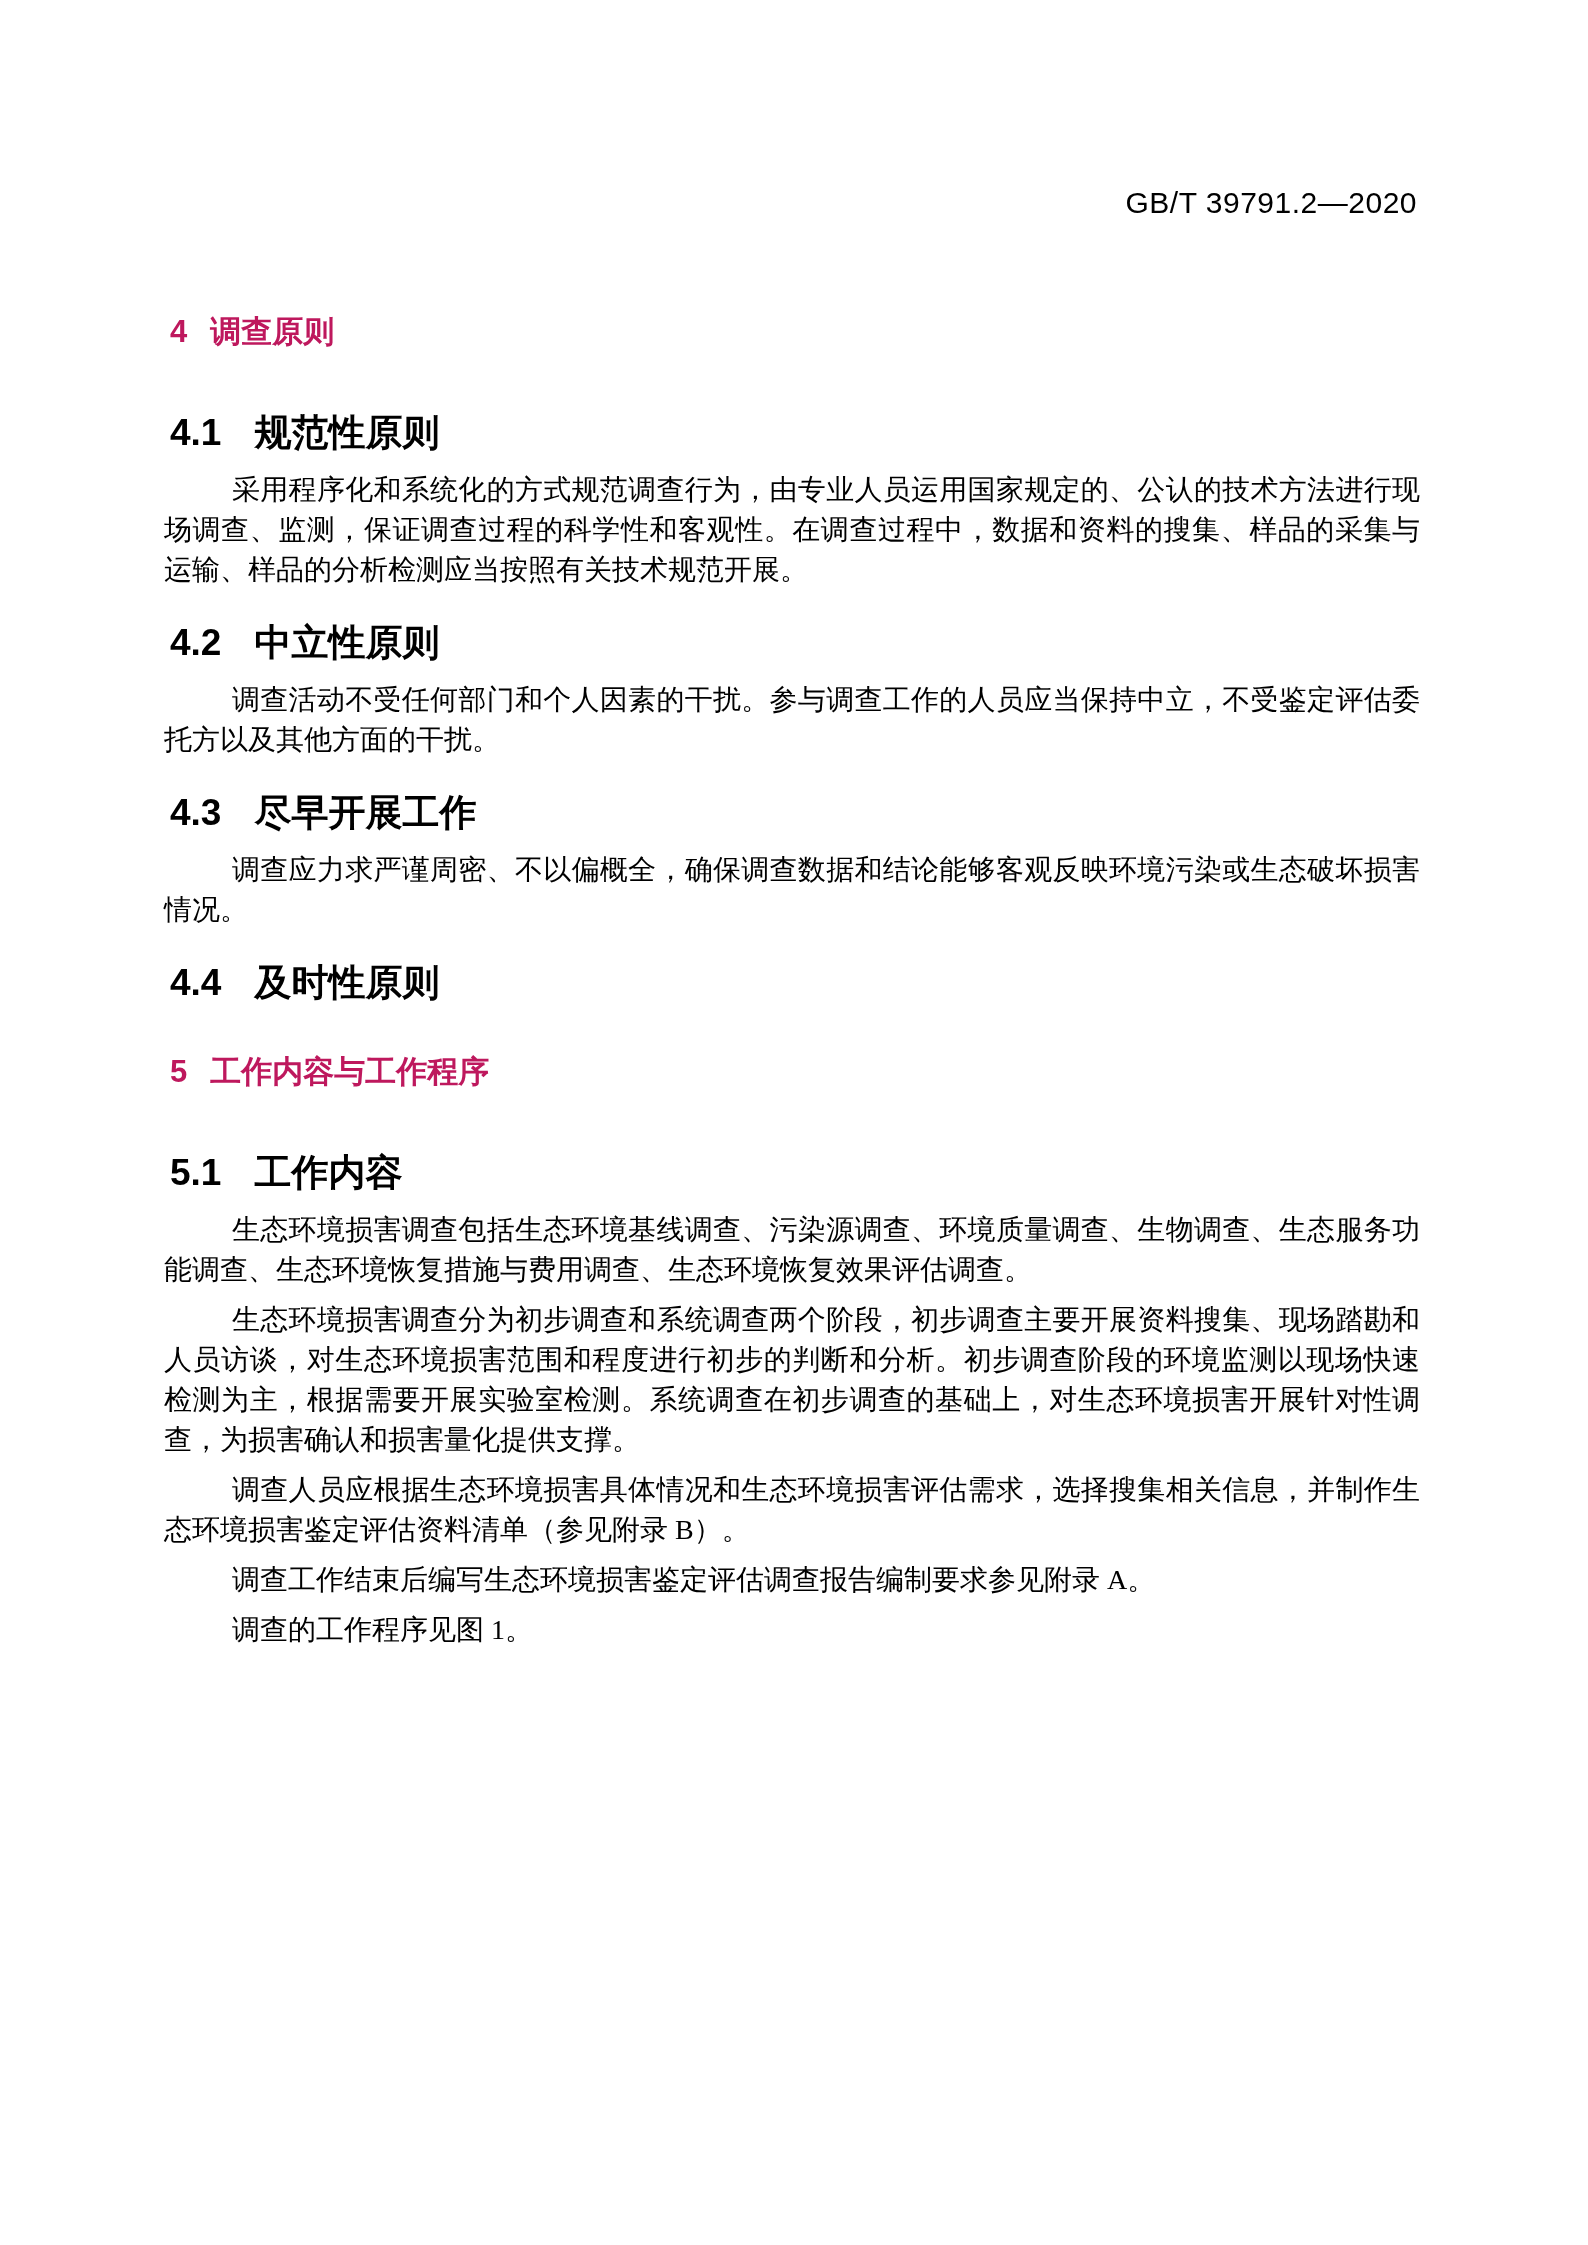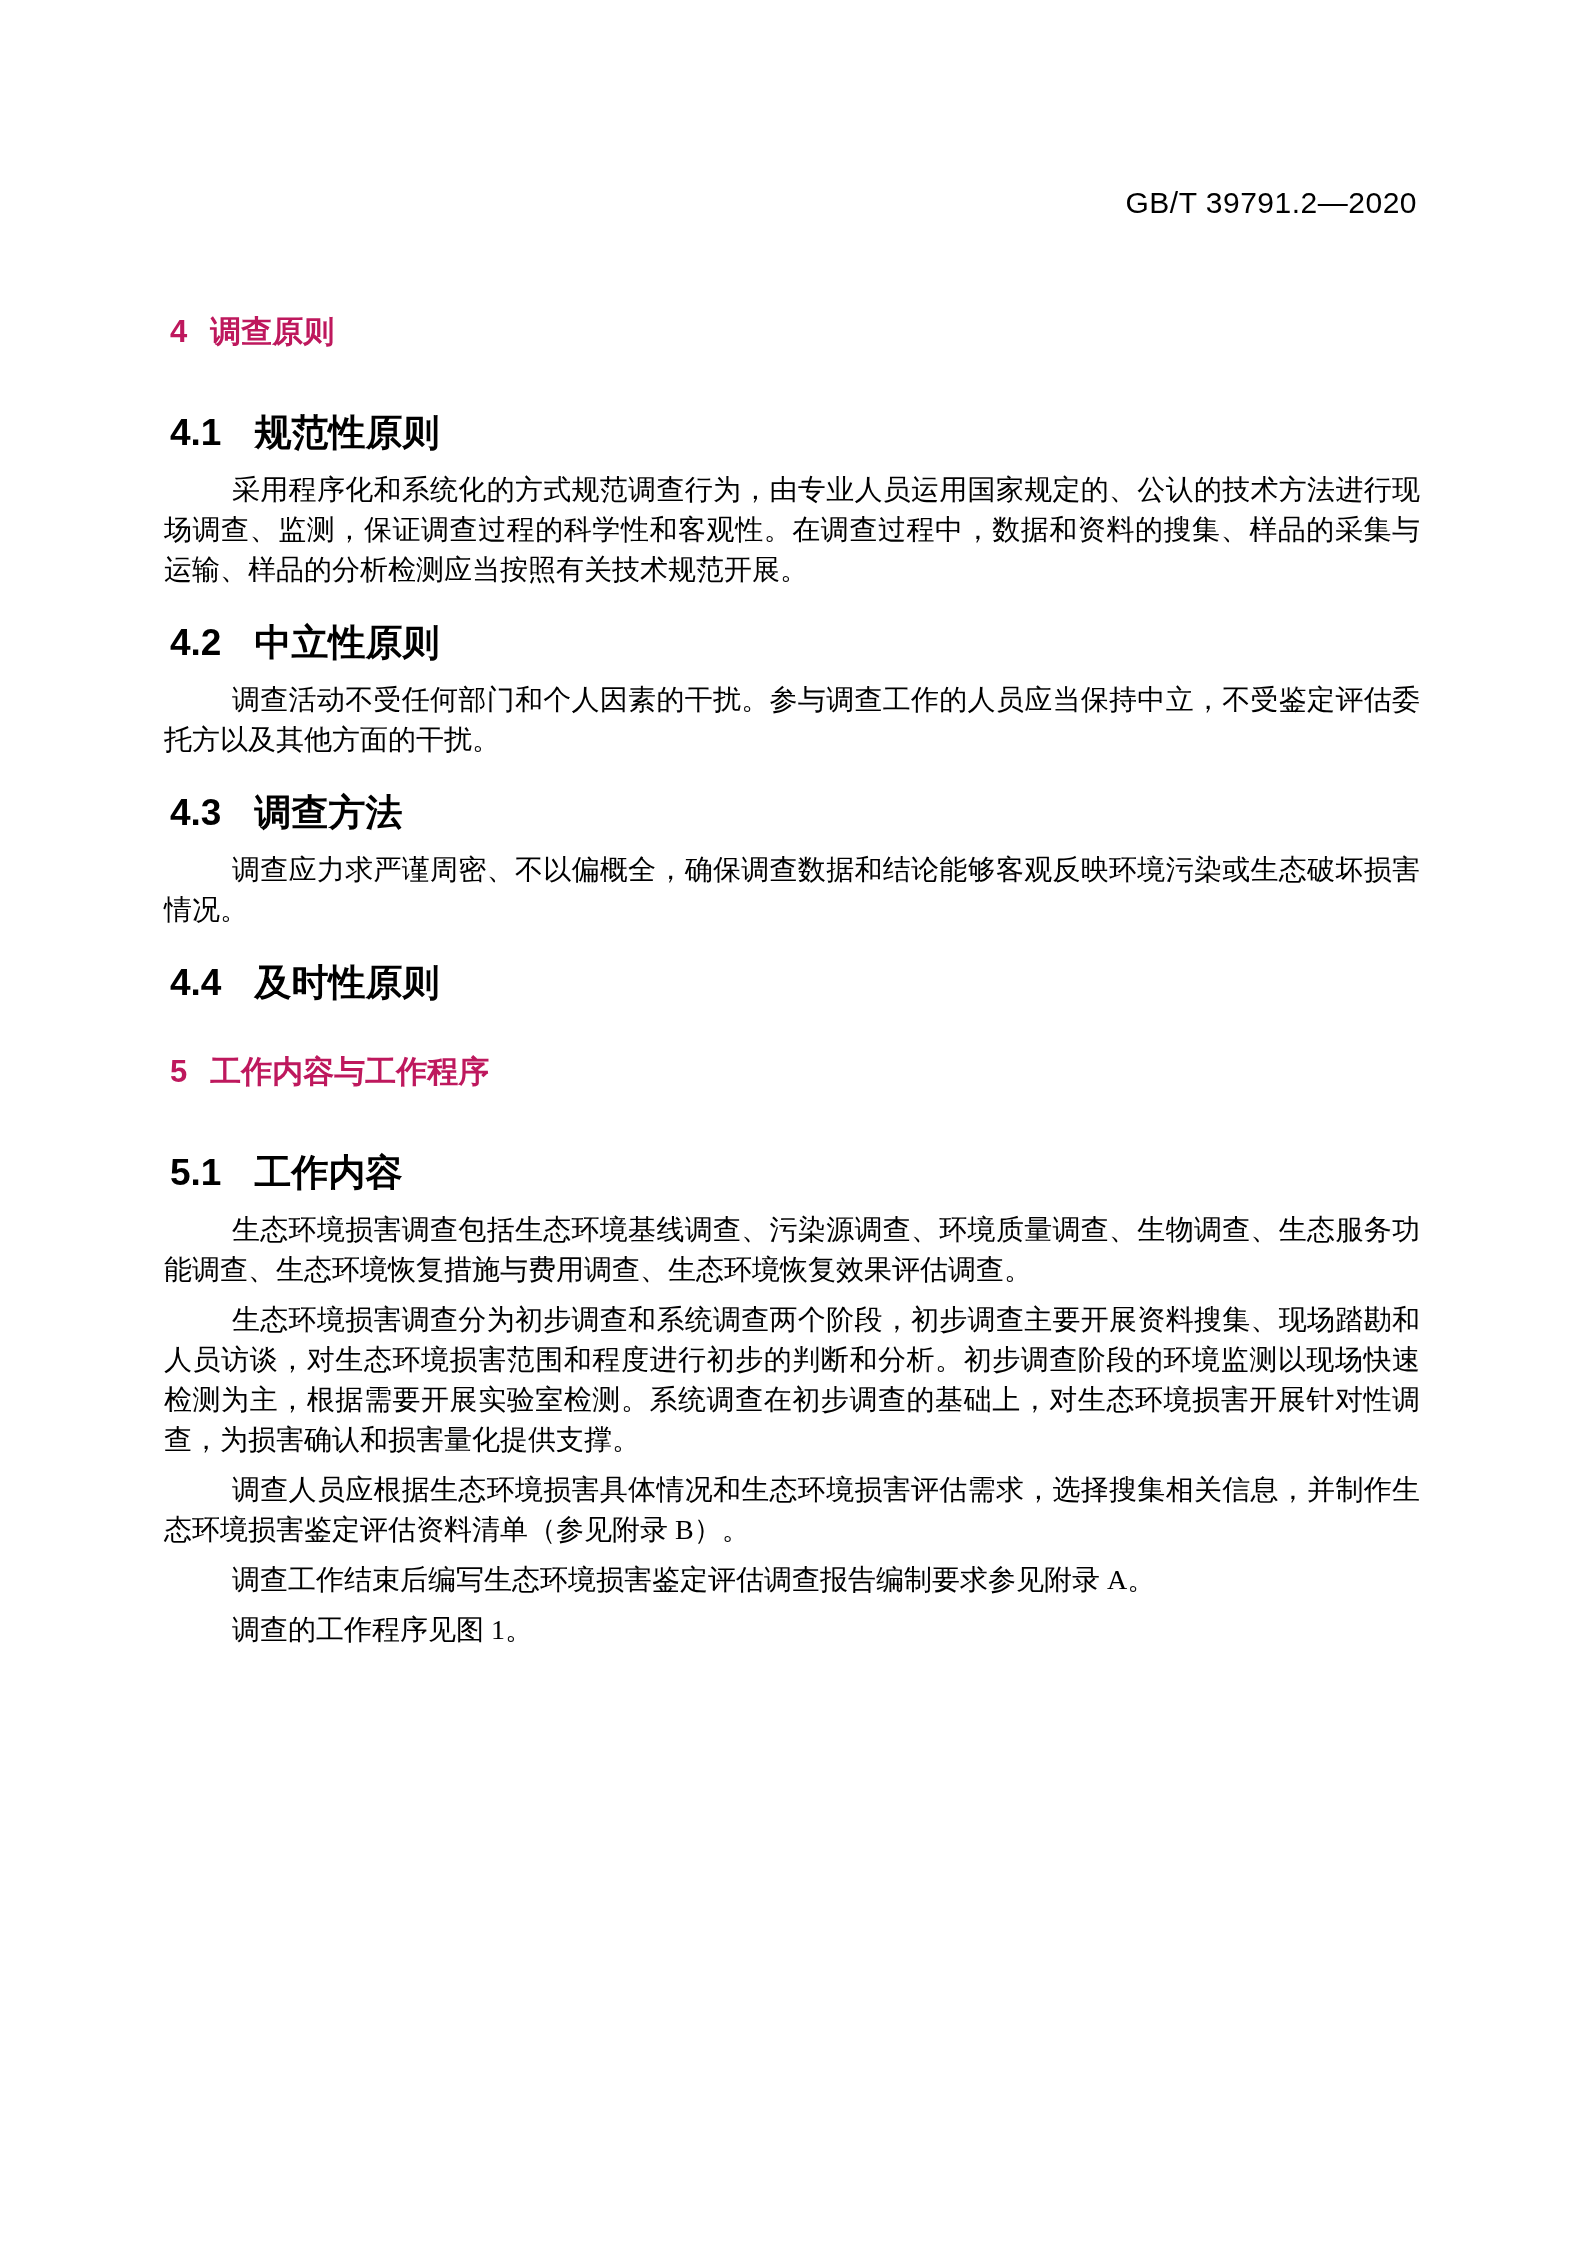--- a/index.html
+++ b/index.html
@@ -94,21 +94,21 @@
       <span class="sec-num">4.1</span><span>规范性原则</span>
     </div>
     <p class="body-para">采用程序化和系统化的方式规范调查行为，由专业人员运用国家规定的、公认的技术方法进行现场调查、监测，保证调查过程的科学性和客观性。在调查过程中，数据和资料的搜集、样品的采集与运输、样品的分析检测应当按照有关技术规范开展。</p>
 
     <div class="subsection-heading">
       <span class="sec-num">4.2</span><span>中立性原则</span>
     </div>
     <p class="body-para">调查活动不受任何部门和个人因素的干扰。参与调查工作的人员应当保持中立，不受鉴定评估委托方以及其他方面的干扰。</p>
 
     <div class="subsection-heading">
-      <span class="sec-num">4.3</span><span>调查方法</span>
+      <span class="sec-num">4.3</span><span>尽早开展工作</span>
     </div>
     <p class="body-para">调查应力求严谨周密、不以偏概全，确保调查数据和结论能够客观反映环境污染或生态破坏损害情况。</p>
 
     <div class="subsection-heading">
       <span class="sec-num">4.4</span><span>及时性原则</span>
     </div>
 
     <div class="section-heading">
       <span class="sec-num">5</span><span>工作内容与工作程序</span>
     </div>

